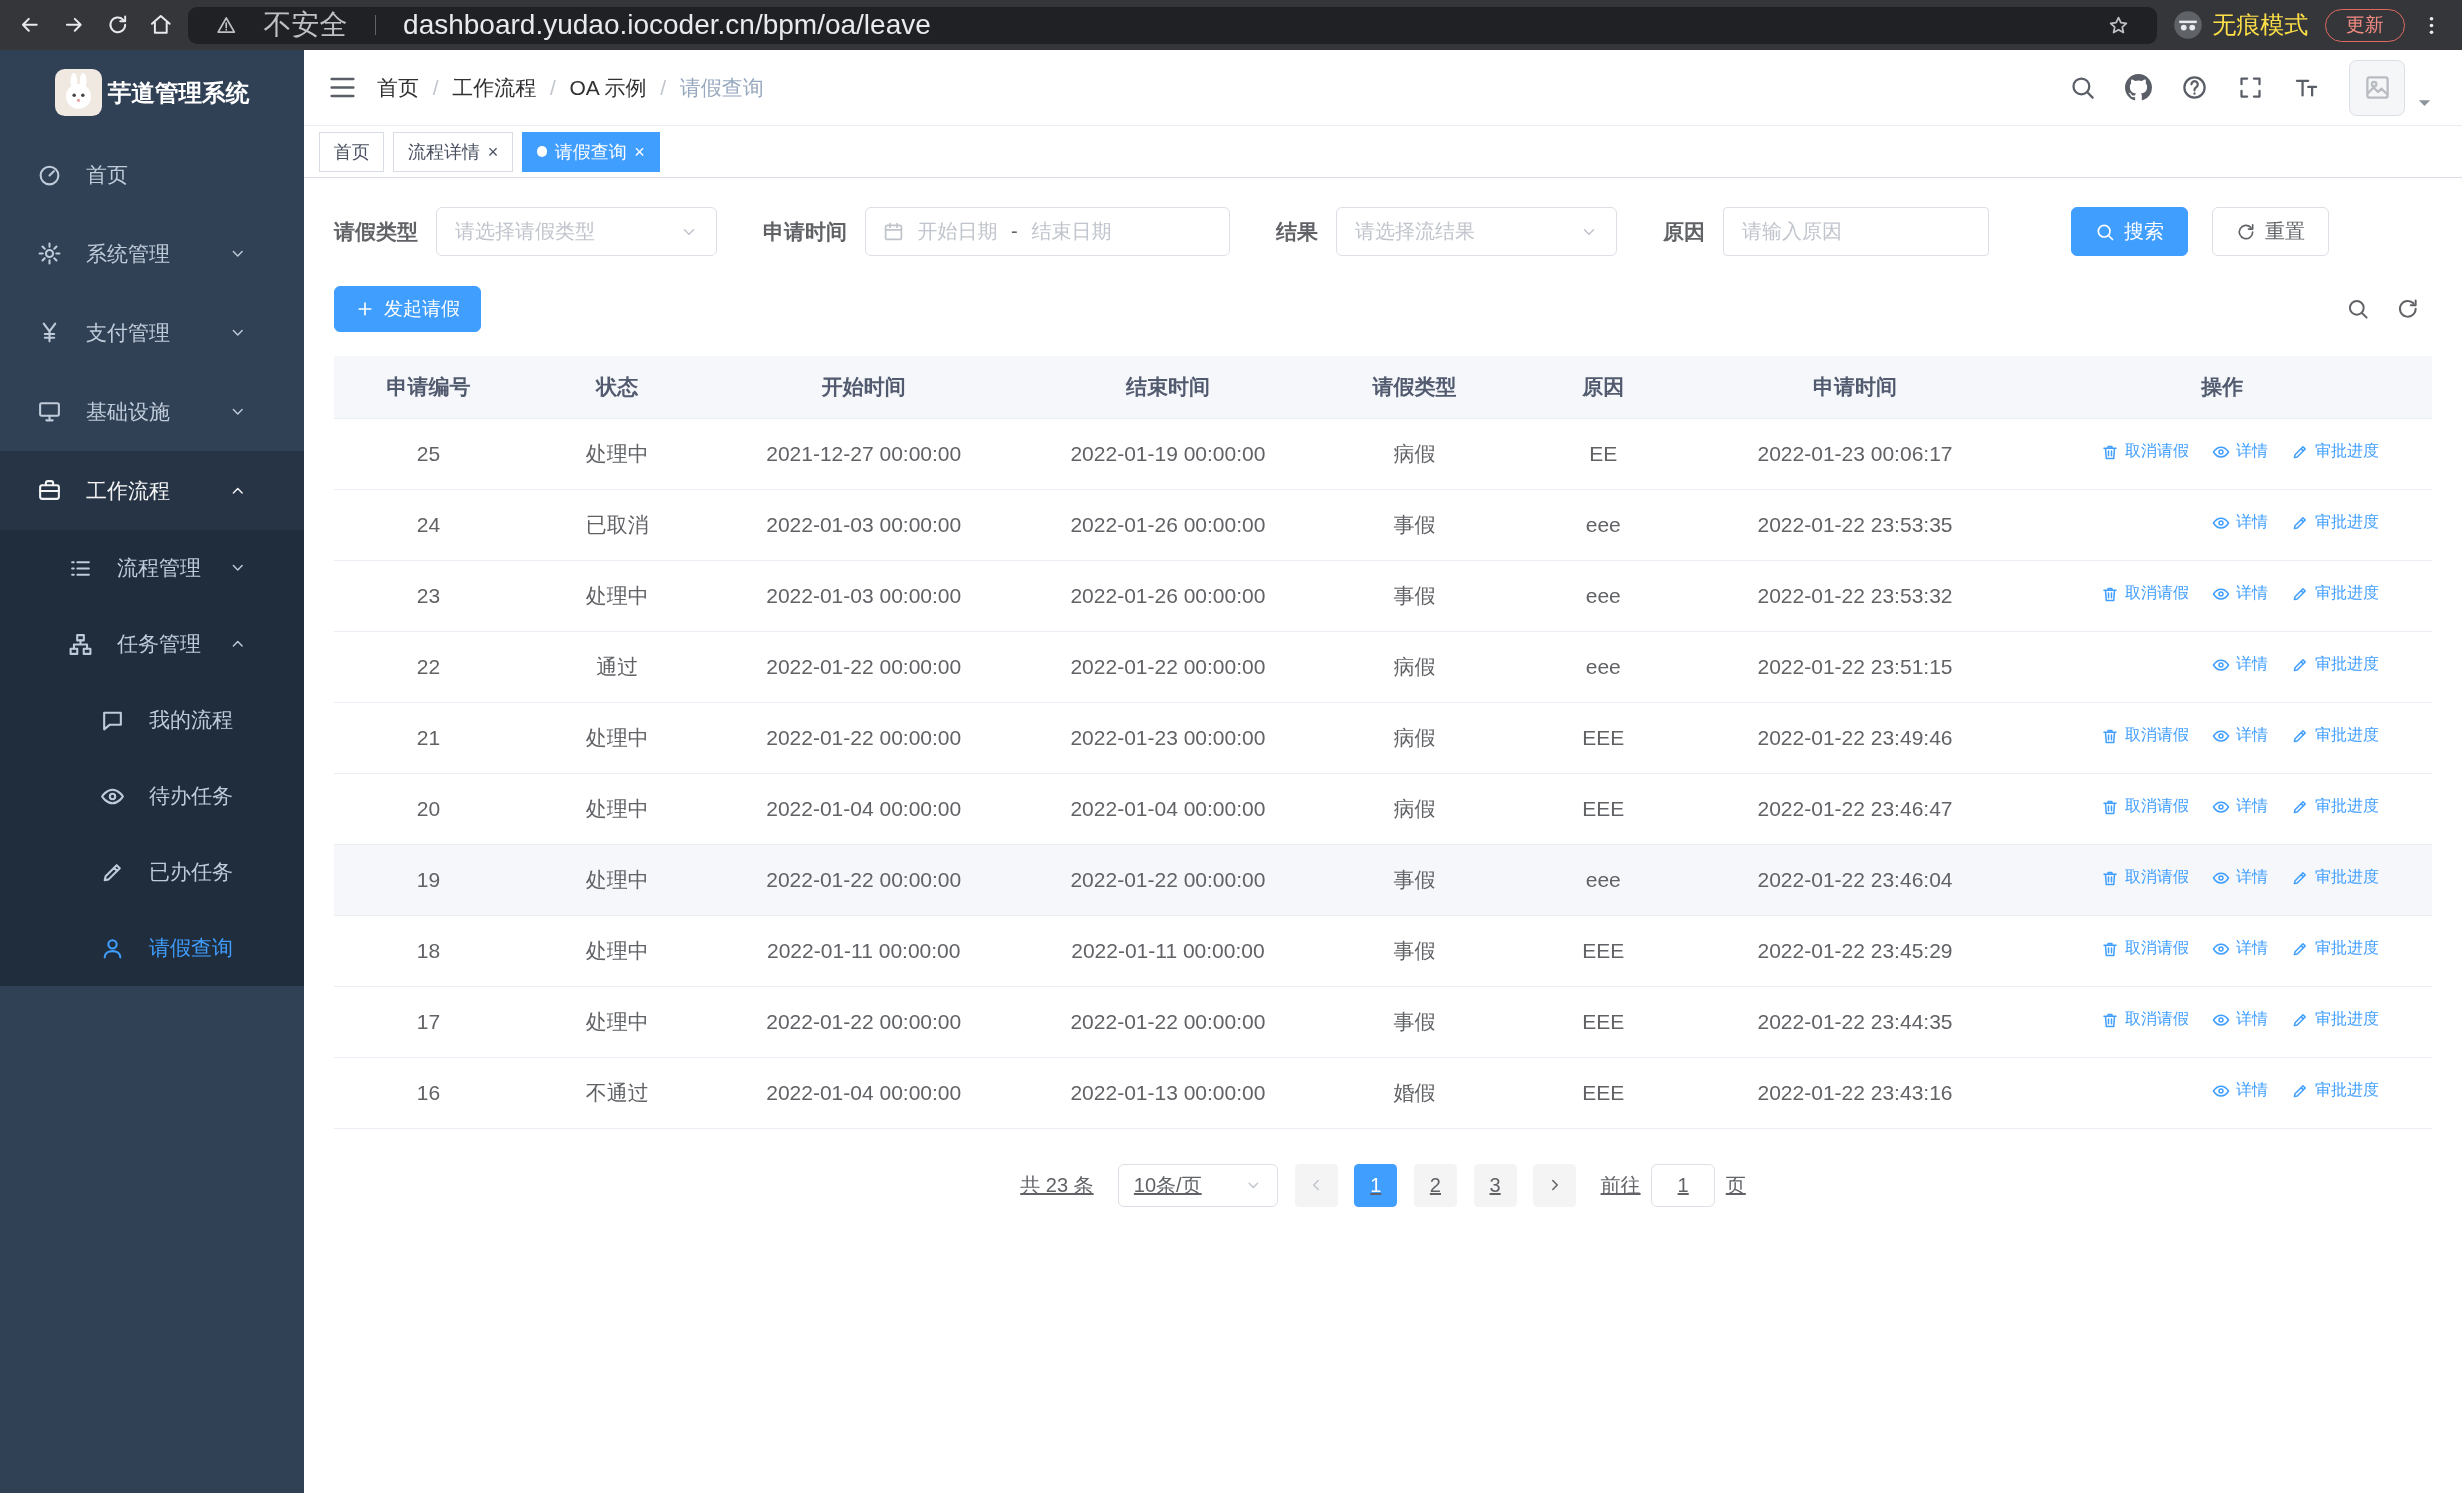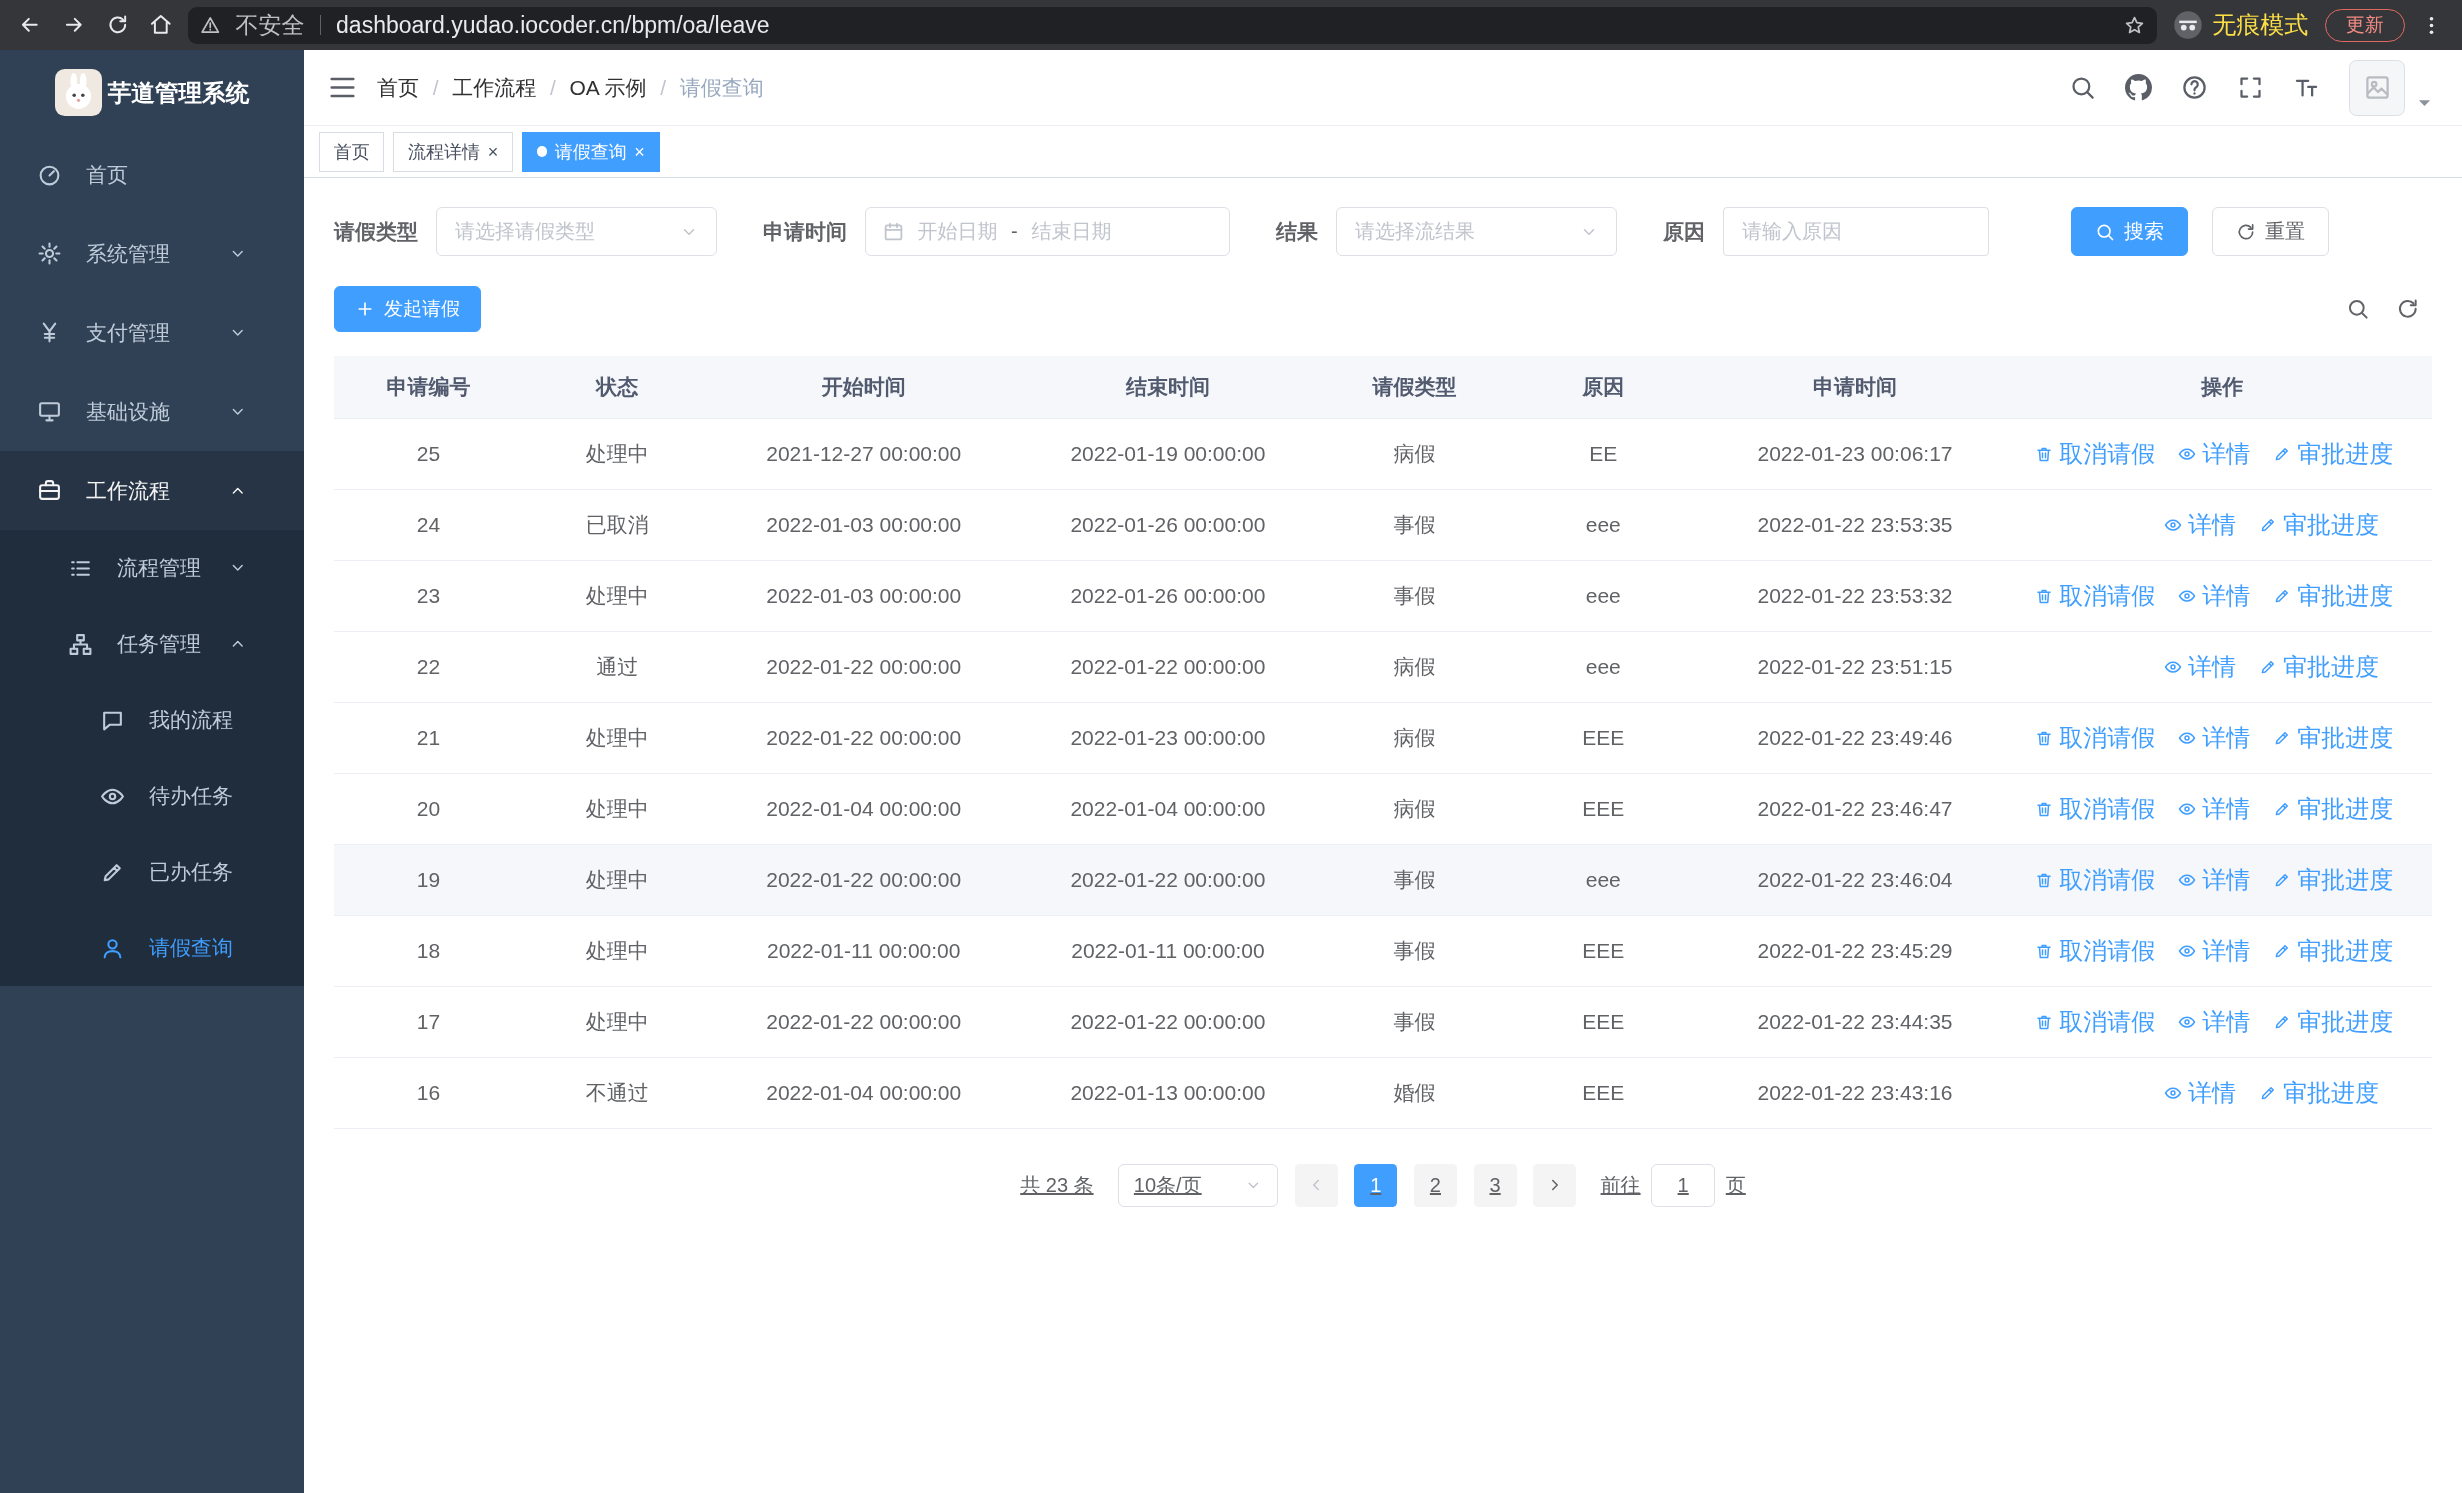--- a/index.html
+++ b/index.html
@@ -4,21 +4,21 @@
 <style>
   *{margin:0;padding:0;box-sizing:border-box;}
   html,body{width:2462px;height:1494px;overflow:hidden;}
   body{font-family:"Liberation Sans","DejaVu Sans",sans-serif;font-size:21px;color:#606266;background:#fff;}
   .ic{display:inline-flex;align-items:center;justify-content:center;line-height:1;}
   .ic svg{width:1em;height:1em;display:block;}
 
   
   .chrome{height:50px;background:#35363a;display:flex;align-items:center;padding:0 13.7px;gap:10.6px;color:#e8eaed;}
   .nav-ic{width:33px;height:33px;border-radius:50%;display:flex;align-items:center;justify-content:center;font-size:23.6px;color:#e8eaed;flex-shrink:0;}
-  .omnibox{flex:1;height:37px;background:#202124;border-radius:9px;display:flex;align-items:center;gap:15px;padding:0 12px;font-size:23px;min-width:0;}
+  .omnibox{flex:1;height:37px;background:#202124;border-radius:9px;display:flex;align-items:center;gap:27px;padding:0 28px;font-size:28px;min-width:0;}
   .warn-ic{font-size:20.5px;color:#bdc1c6;}
   .sec-label{color:#bdc1c6;white-space:nowrap;}
   .sep-v{width:1.5px;height:20px;background:#5f6368;display:inline-block;}
   .url{color:#e8eaed;white-space:nowrap;overflow:hidden;}
   .omni-spacer{flex:1;}
   .star-ic{font-size:21px;color:#bdc1c6;}
   .incog{display:flex;align-items:center;gap:9px;font-size:24px;color:#fde047;margin:8px 6px;white-space:nowrap;}
   .incog .ic{font-size:30px;}
   .update-pill{height:33px;padding:0 20px;border:1.5px solid #e0695f;color:#f28b82;border-radius:18px;display:flex;align-items:center;font-size:19px;white-space:nowrap;}
   .dots-ic{font-size:23px;}
@@ -82,21 +82,21 @@
   .btn-create{height:46px;font-size:19px;padding:0 20px;}
   .toolbar-right{margin-left:auto;display:flex;align-items:center;gap:27px;color:#606266;margin-right:12px;}
   .toolbar-right .ic{font-size:23.6px;cursor:pointer;}
 
   
   table{width:100%;border-collapse:collapse;table-layout:fixed;}
   thead th{height:62px;background:#f5f7fa;font-weight:700;color:#515a6e;font-size:21px;border-bottom:0.8px solid #ebeef5;text-align:center;white-space:nowrap;}
   tbody td{height:71px;text-align:center;font-size:21px;color:#606266;border-bottom:0.8px solid #ebeef5;white-space:nowrap;overflow:hidden;}
   tr.hl td{background:#f5f7fa;}
   td.actions{text-align:right;padding-right:53px;}
-  .act{color:#409eff;font-size:24px;display:inline-flex;align-items:center;gap:6px;margin-left:23px;cursor:pointer;white-space:nowrap;}
+  .act{color:#409eff;font-size:16px;display:inline-flex;align-items:center;gap:6px;margin-left:23px;cursor:pointer;white-space:nowrap;}
   .act .ic{font-size:18px;}
 
   
   .pager{display:flex;align-items:center;justify-content:center;margin-top:35px;gap:16.7px;font-size:20px;color:#606266;text-decoration:underline;}
   .ptotal{margin-right:7.6px;}
   .psize{width:160px;height:43px;border:0.8px solid #dcdfe6;border-radius:6px;display:flex;align-items:center;justify-content:space-between;padding:1px 15px;color:#606266;cursor:pointer;}
   .psize .caret{color:#c0c4cc;font-size:16.7px;}
   .pbtn{min-width:43px;height:43px;background:#f4f4f5;border:none;border-radius:4.6px;display:inline-flex;align-items:center;justify-content:center;color:#606266;font-size:20px;cursor:pointer;font-family:inherit;}
   .pbtn .ic{font-size:18px;}
   .pbtn.active{background:#409eff;color:#fff;}

